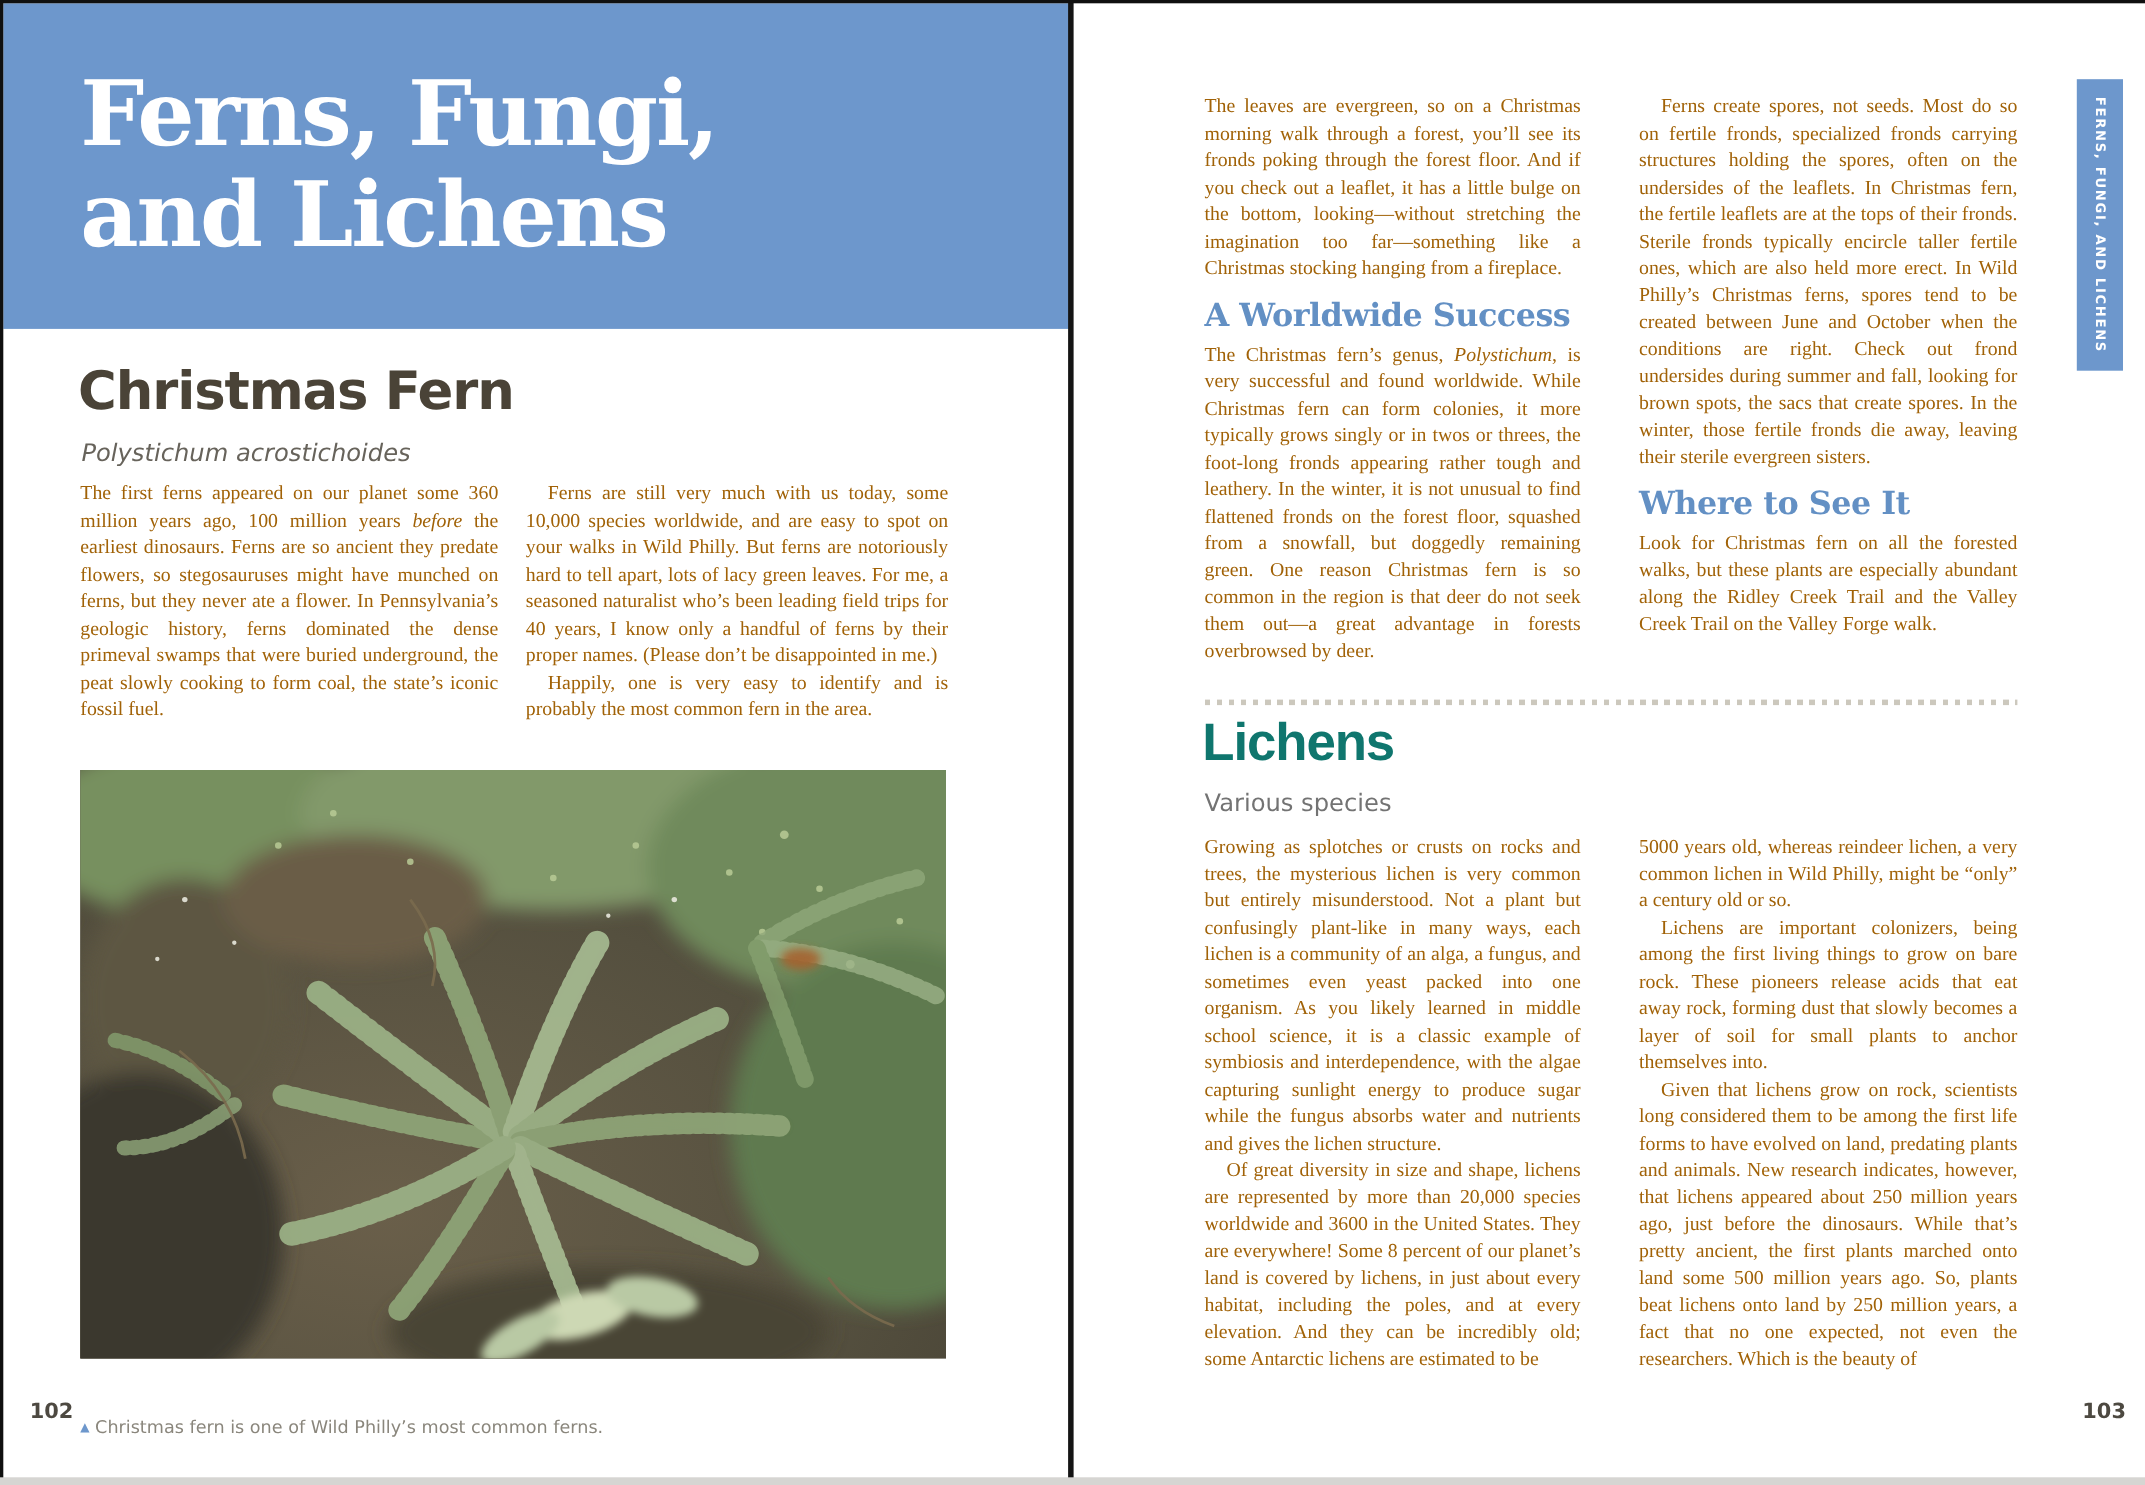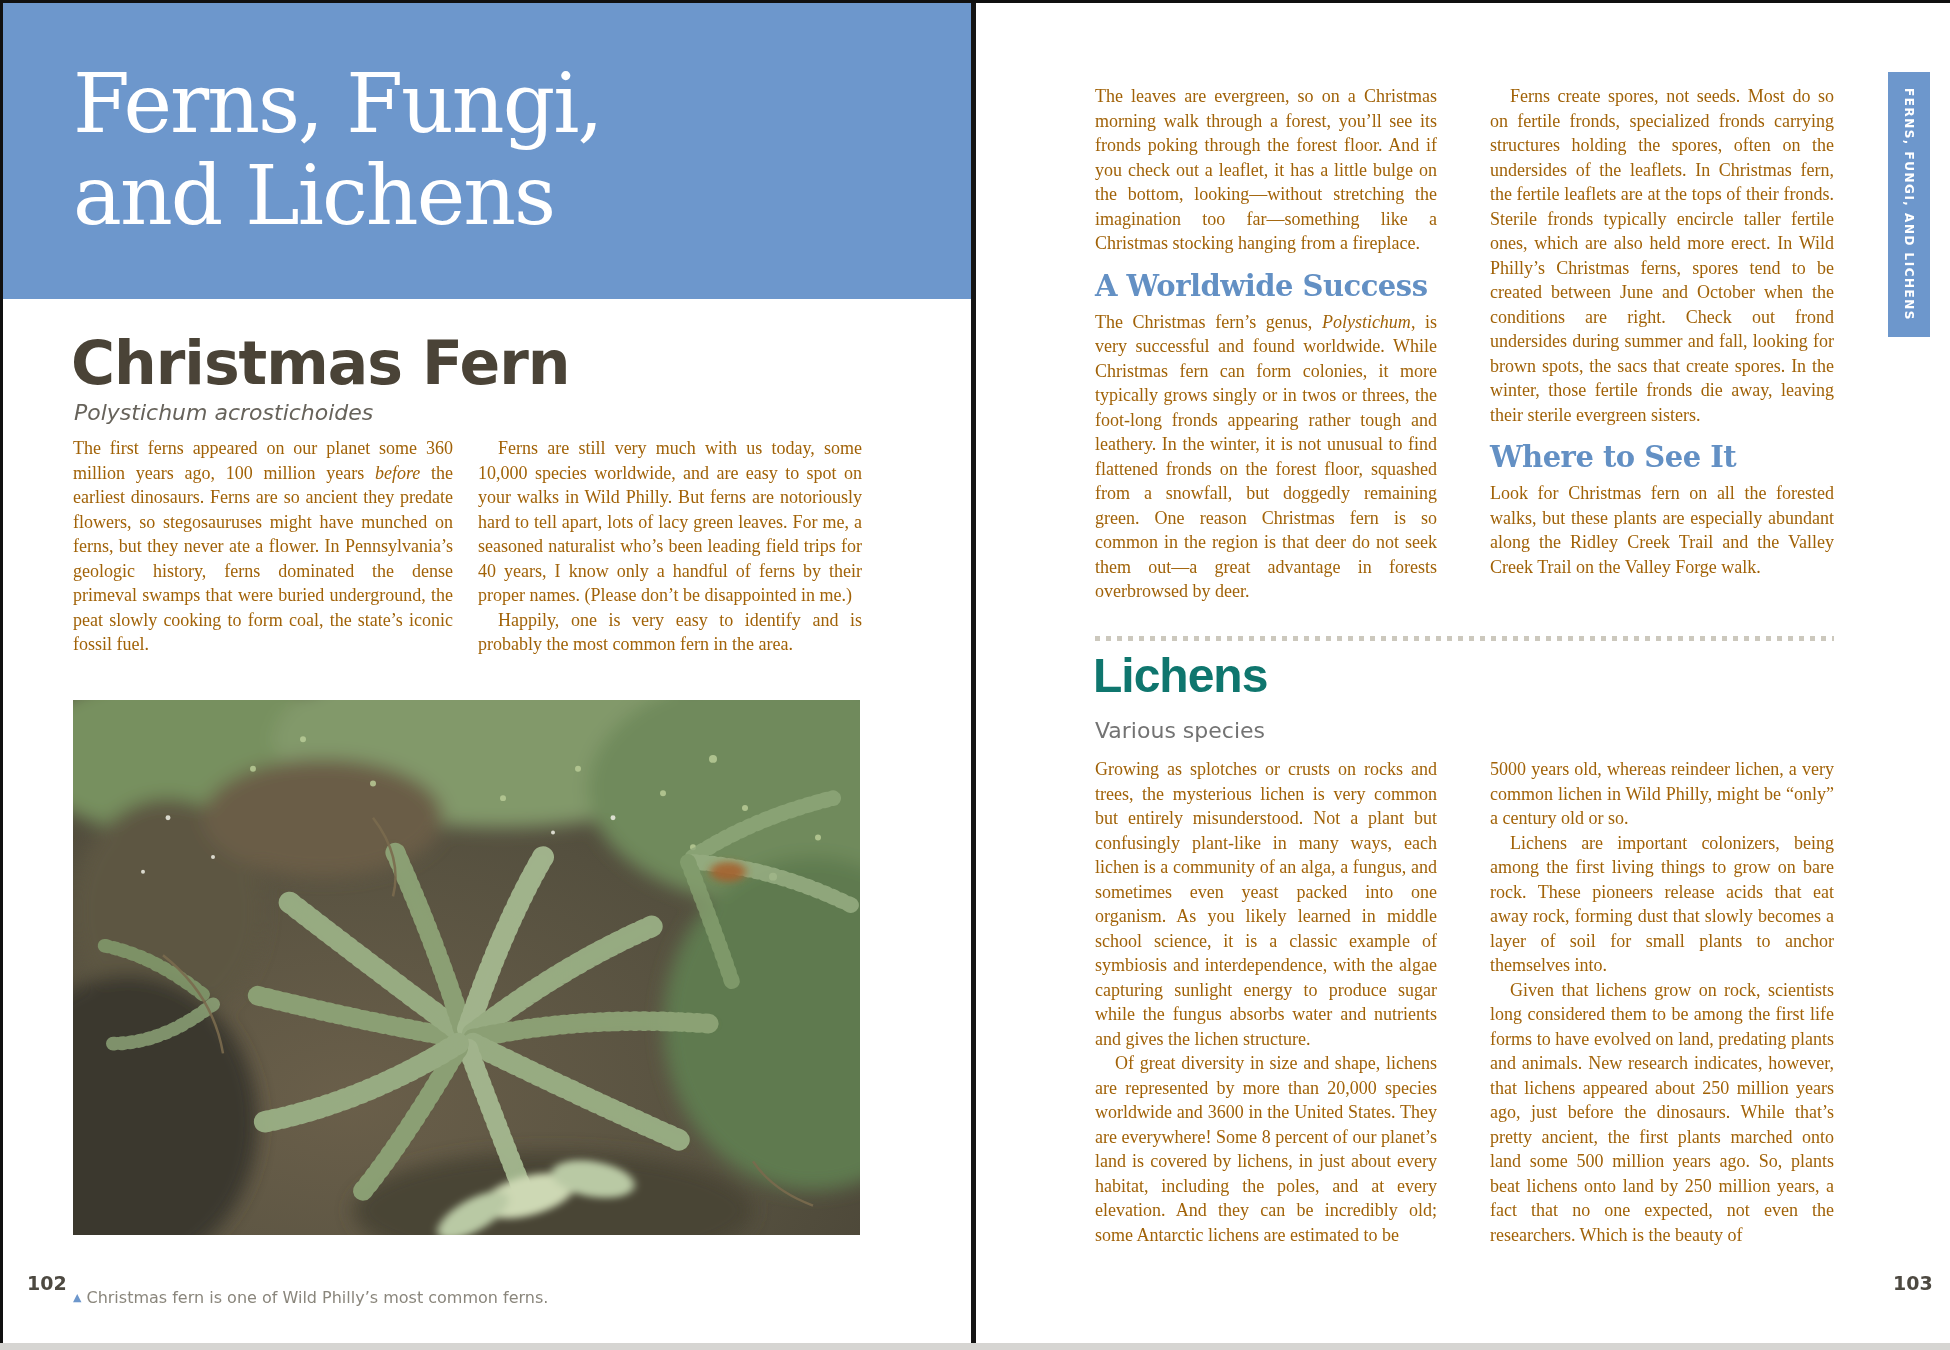--- a/index.html
+++ b/index.html
@@ -8,23 +8,23 @@
 
   
   .frame-top{position:absolute;left:0;top:0;width:1950px;height:3px;background:#101010;}
   .frame-left{position:absolute;left:0;top:0;width:3px;height:1350px;background:#101010;}
   .frame-bottom{position:absolute;left:0;top:1343px;width:1950px;height:7px;background:#d6d5d2;}
   .gutter{position:absolute;left:971px;top:0;width:5px;height:1350px;background:#141414;}
 
   
   .banner{position:absolute;left:3px;top:3px;width:970px;height:296px;background:#6d97cc;}
   .banner-title{position:absolute;left:70px;top:55px;color:#ffffff;
-    font-family:"DejaVu Serif",serif;font-weight:normal;font-size:82px;line-height:92px;letter-spacing:-2px;}
+    font-family:"DejaVu Serif",serif;font-weight:bold;font-size:82px;line-height:92px;letter-spacing:-2px;}
   .article-title{position:absolute;left:71px;top:328px;font-family:"DejaVu Sans",sans-serif;
-    font-weight:bold;font-size:60px;letter-spacing:-1px;color:#4a4337;}
+    font-weight:bold;font-size:48px;letter-spacing:-1px;color:#4a4337;}
   .species{position:absolute;font-family:"DejaVu Sans",sans-serif;font-style:italic;
     font-size:22px;color:#67635b;}
   .sp-left{left:74px;top:400px;}
   .lp-col1{position:absolute;left:73px;top:436px;width:380px;}
   .lp-col2{position:absolute;left:478px;top:436px;width:384px;}
   .body-p{margin:0;font-size:18px;line-height:24.5px;text-align:justify;color:#a16207;}
   .indent{text-indent:20px;}
 
   .photo{position:absolute;left:73px;top:700px;width:787px;height:535px;background:#4f4a3c;}
   .photo svg{width:100%;height:100%;display:block;}

